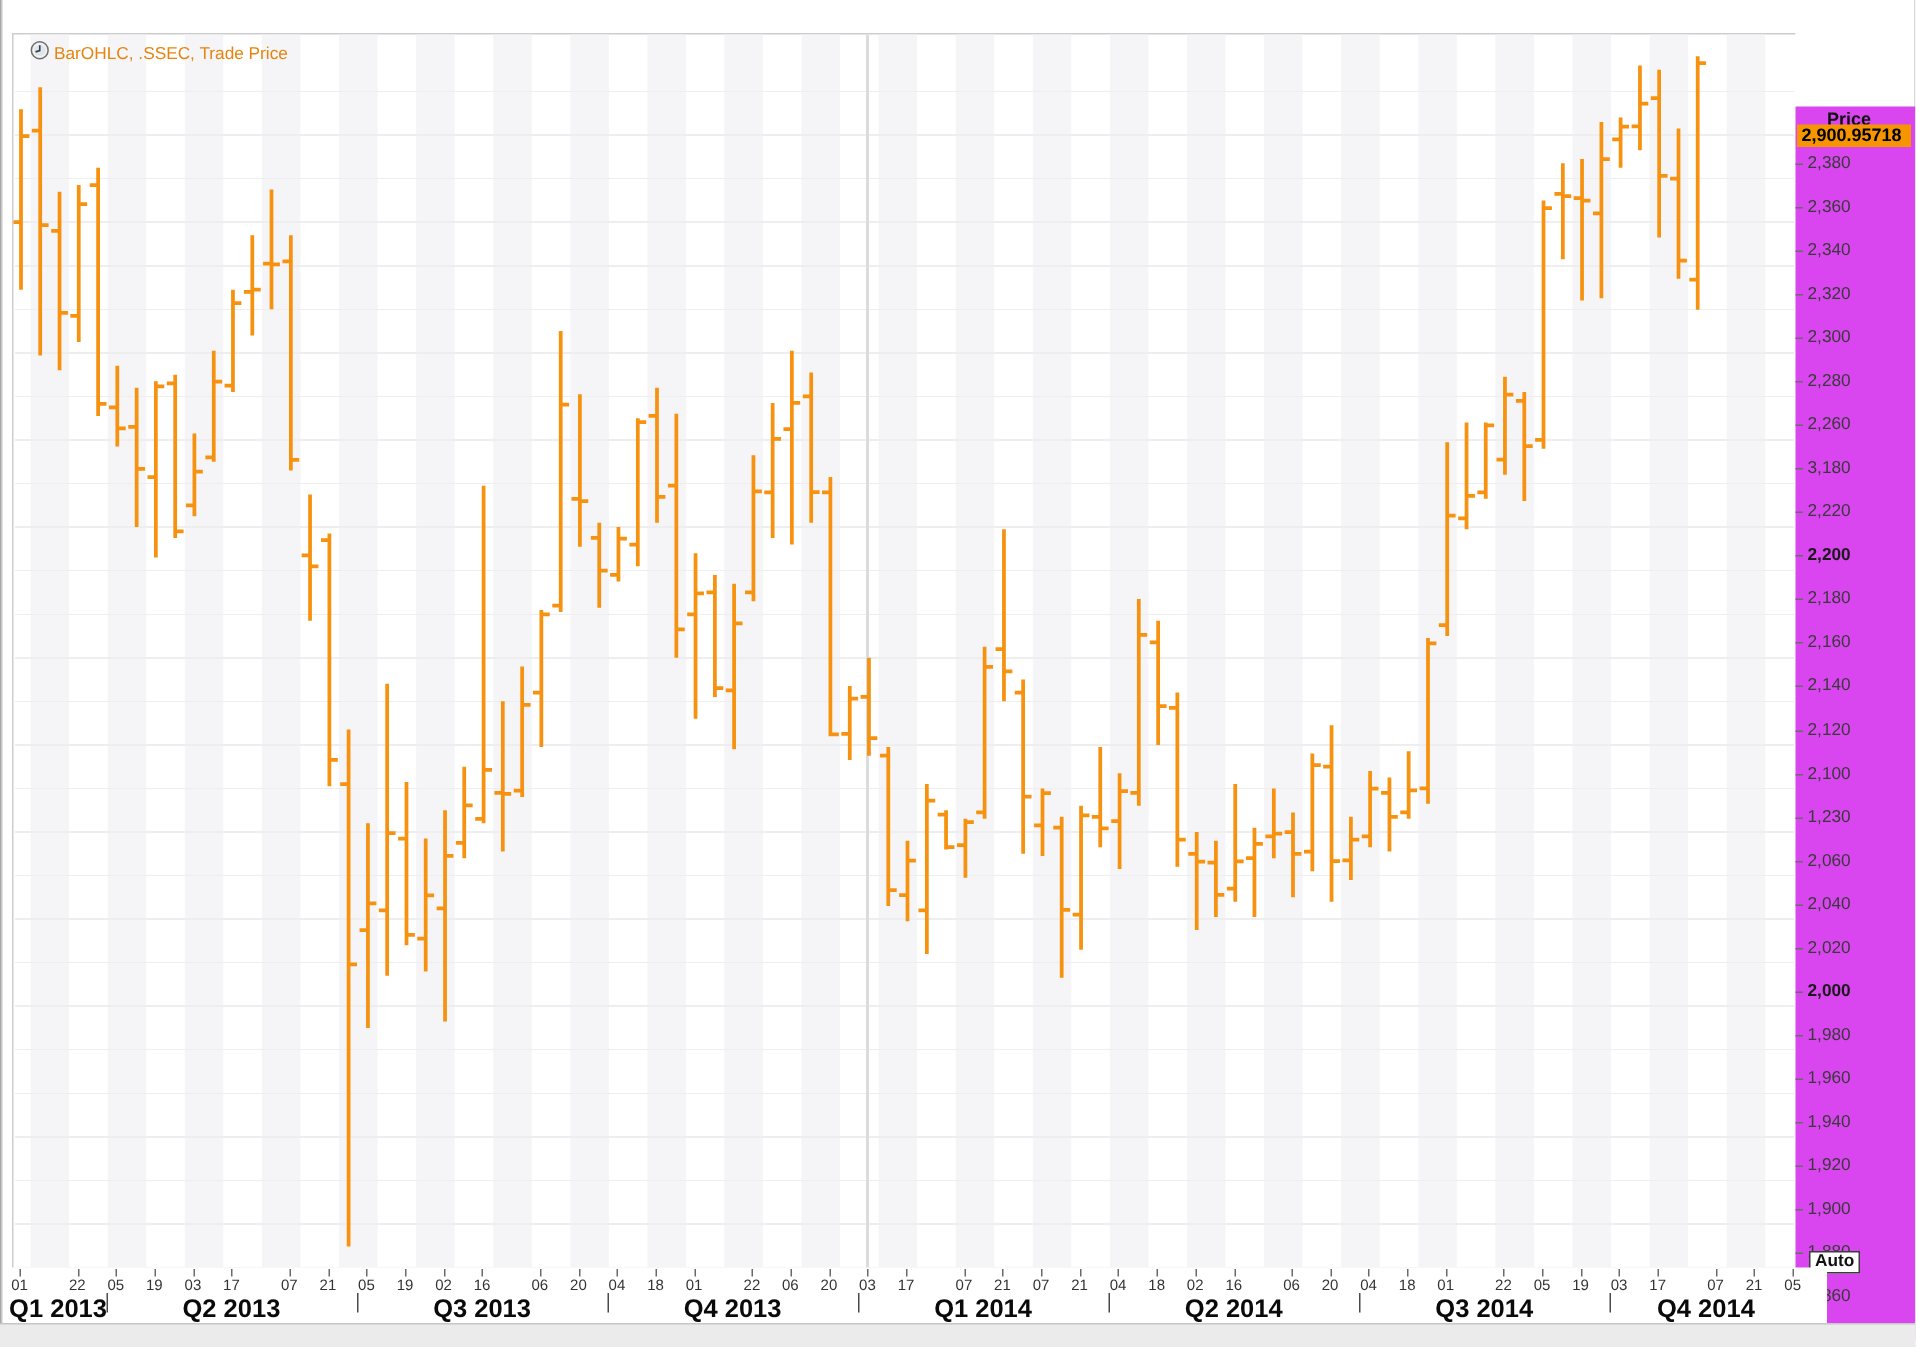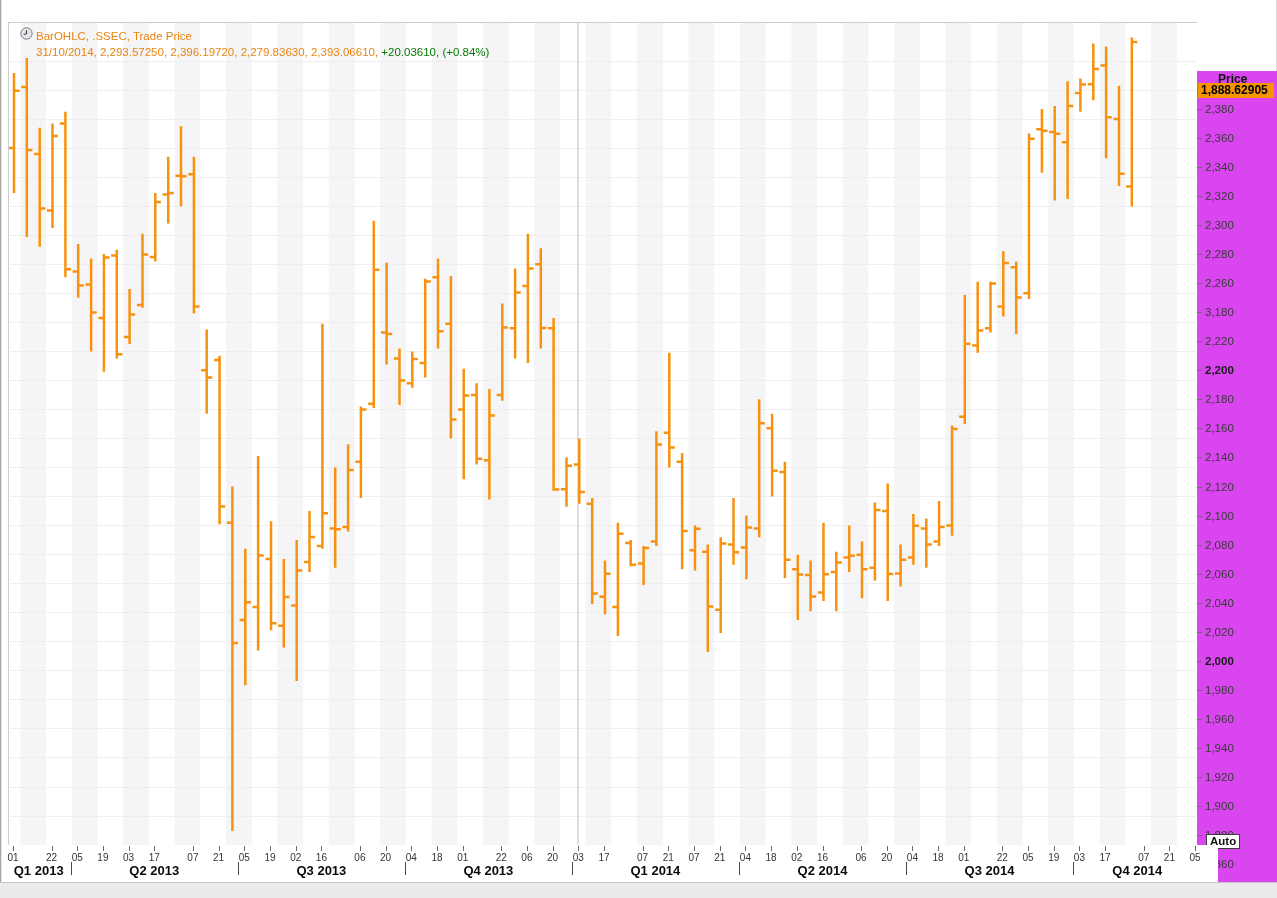--- a/index.html
+++ b/index.html
@@ -21,21 +21,21 @@
   .paxis{position:absolute;left:1197px;top:36px;width:80px;height:823px;background:#d946ef;font-size:11.5px;margin-top:35px;}
   .paxis-label{position:absolute;left:21px;top:1px;font-weight:bold;font-size:12px;color:#111;}
   .pbadge{position:absolute;left:1px;top:12px;width:76px;height:15px;background:#F79500;color:#000;font-weight:bold;font-size:12px;line-height:15px;text-align:left;padding-left:3px;box-sizing:border-box;}
   .ptick{position:absolute;left:0;height:14px;display:flex;align-items:center;color:#3a3a3a;}
   .ptick .dash{display:inline-block;width:5px;height:1px;background:#6a6a6a;margin-right:3px;}
   .ptick.bold{font-weight:bold;color:#1a1a1a;justify-content:center;}
   .autobtn{position:absolute;left:1206px;top:834px;border:1px solid #3c3c3c;background:#fff;font-size:11.5px;font-weight:bold;padding:0 3px;line-height:13px;color:#111;cursor:pointer;}
   .xaxis{position:absolute;left:8px;top:845px;width:1210px;height:37px;background:#fff;}
   .xdash{position:absolute;top:1px;width:1px;height:5px;background:#6a6a6a;}
   .xlbl{position:absolute;top:7px;width:22px;margin-left:-11px;text-align:center;font-size:10px;color:#333;}
-  .qlbl{position:absolute;top:18px;width:80px;margin-left:-40px;text-align:center;font-size:13px;font-weight:bold;color:#0a0a0a;}
+  .qlbl{position:absolute;top:18px;width:80px;margin-left:-40px;text-align:center;font-size:17px;font-weight:bold;color:#0a0a0a;}
   .qsep{position:absolute;top:17px;width:1px;height:13px;background:#4a4a4a;}
   .bottomstrip{position:absolute;left:0;top:882px;width:1277px;height:16px;background:#ebebeb;border-top:1px solid #c6c6c6;}
   .clock{flex:0 0 auto;}
 </style>
 </head>
 <body>
 
 <div class="app">
 
 
@@ -188,29 +188,25 @@
     <div class="l1">
       <span class="clock">
         <svg width="13" height="13" viewBox="0 0 13 13">
           <circle cx="6.5" cy="6.5" r="5.6" fill="#f2f2f2" stroke="#6e6e6e" stroke-width="1"></circle>
           <circle cx="6.5" cy="6.5" r="3.9" fill="#e1e6ec" stroke="none"></circle>
           <path d="M6.5 3.2 L6.5 6.7 L3.7 7.6" fill="none" stroke="#33414e" stroke-width="1.1"></path>
         </svg>
       </span>
       <span class="orange">BarOHLC, .SSEC, Trade Price</span>
     </div>
-    <div class="l2">
-      <span class="orange">31/10/2014, 2,293.57250, 2,396.19720, 2,279.83630, 2,393.06610,</span>
-      <span class="green">+20.03610, (+0.84%)</span>
-    </div>
   </div>
 
   <div class="paxis">
     <span class="paxis-label">Price</span>
-    <div class="pbadge">1,888.62905</div>
+    <div class="pbadge">2,900.95718</div>
     <div id="pticks">
         <div class="ptick" style="top:31px">
           <span class="dash"></span>
           <span>2,380</span>
         </div>
         <div class="ptick" style="top:60px">
           <span class="dash"></span>
           <span>2,360</span>
         </div>
         <div class="ptick" style="top:89px">
@@ -260,21 +256,21 @@
         <div class="ptick" style="top:409px">
           <span class="dash"></span>
           <span>2,120</span>
         </div>
         <div class="ptick" style="top:438px">
           <span class="dash"></span>
           <span>2,100</span>
         </div>
         <div class="ptick" style="top:467px">
           <span class="dash"></span>
-          <span>2,080</span>
+          <span>1,230</span>
         </div>
         <div class="ptick" style="top:496px">
           <span class="dash"></span>
           <span>2,060</span>
         </div>
         <div class="ptick" style="top:525px">
           <span class="dash"></span>
           <span>2,040</span>
         </div>
         <div class="ptick" style="top:554px">

